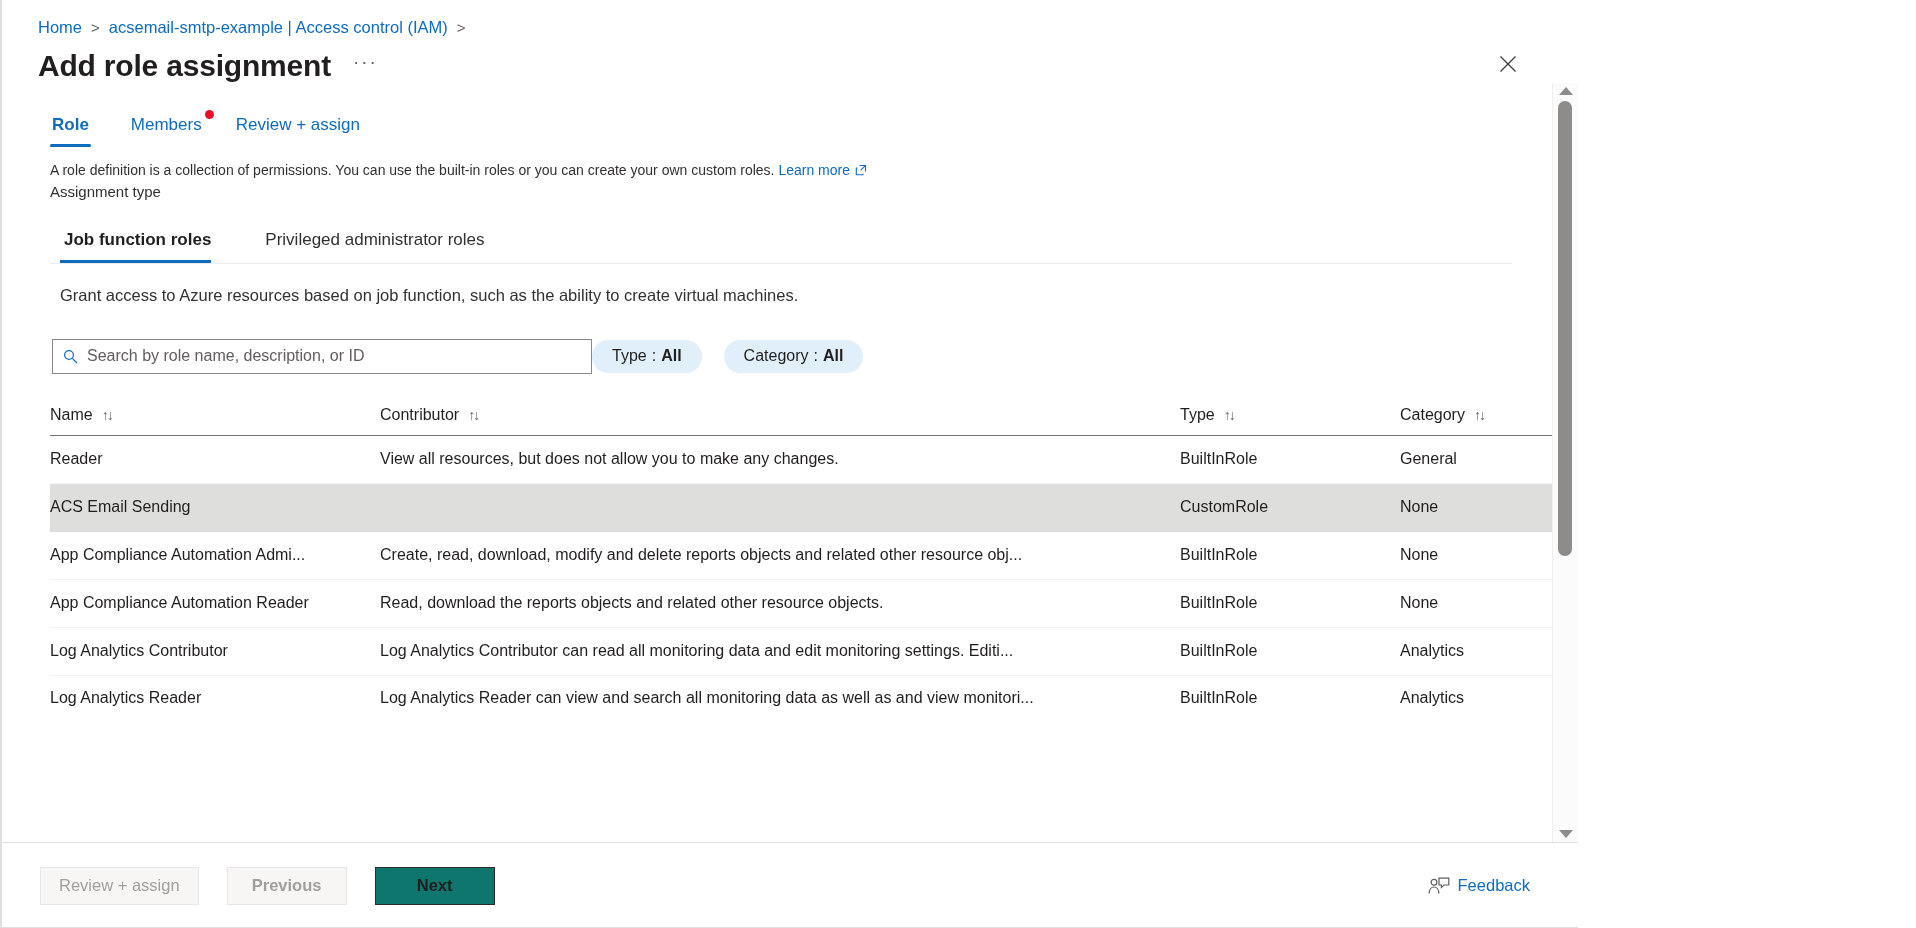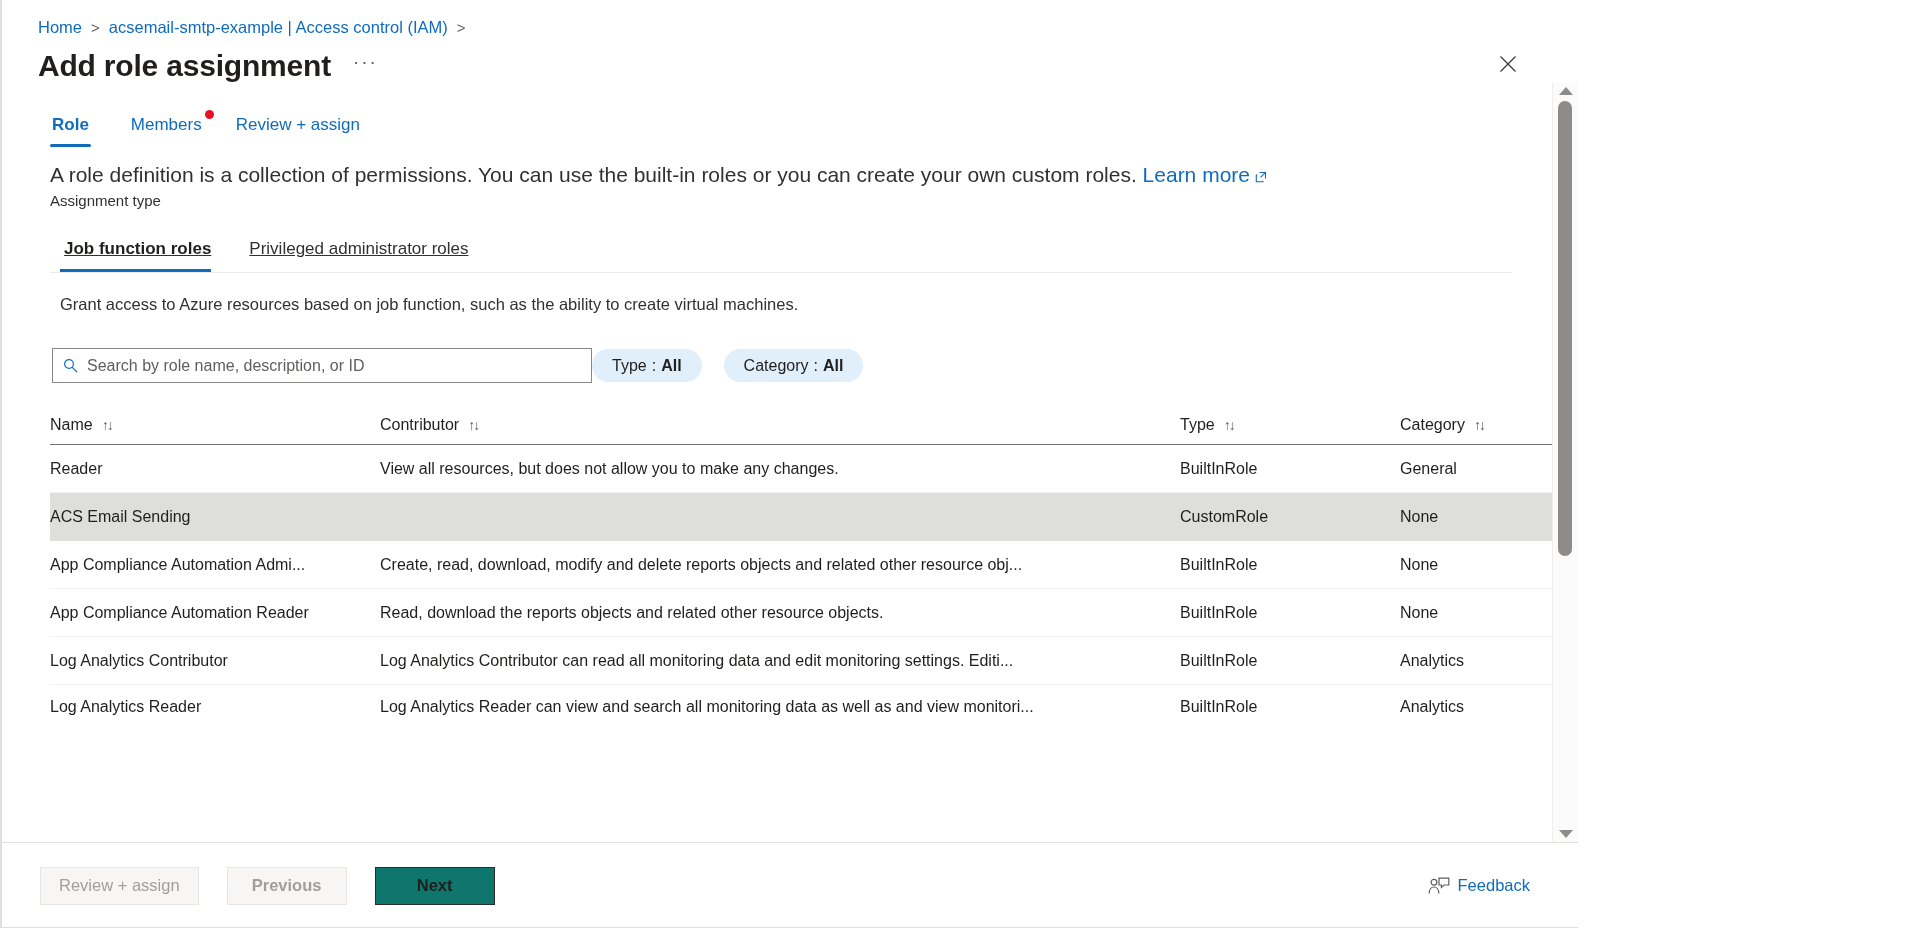--- a/index.html
+++ b/index.html
@@ -54,27 +54,27 @@
   .pivot-item.selected::after {
     content: ""; position: absolute; left: 0; right: 8px; bottom: 0;
     height: 3px; background: #0f6cbd; border-radius: 2px;
   }
   .pivot-item.selected { padding-right: 10px; }
   .dot-badge {
     position: absolute; top: -1px; right: -10px;
     width: 9px; height: 9px; border-radius: 50%; background: #e81123;
   }
 
-  .desc-line { font-size: 21px; color: #323130; margin-top: 14px; line-height: 1.35; }
+  .desc-line { font-size: 14px; color: #323130; margin-top: 14px; line-height: 1.35; }
   .link { color: #0f6cbd; cursor: pointer; }
   .ext-icon { display: inline-block; margin-left: 5px; vertical-align: -1px; }
   .assignment-type { font-size: 15px; color: #323130; margin-top: 2px; }
 
   
-  .subtabs { display: flex; gap: 30px; margin-top: 26px; padding-left: 10px; text-decoration: underline; }
+  .subtabs { display: flex; gap: 46px; margin-top: 26px; padding-left: 10px; }
   .subtab {
     position: relative; font-size: 17px; color: #323130;
     padding: 4px 4px 13px; cursor: pointer; white-space: nowrap;
   }
   .subtab.selected { font-weight: 700; color: #201f1e; }
   .subtab.selected::after {
     content: ""; position: absolute; left: 0; right: 4px; bottom: 0;
     height: 3px; background: #0f6cbd;
   }
   .hairline { height: 1px; background: #edebe9; margin-right: 40px; }

